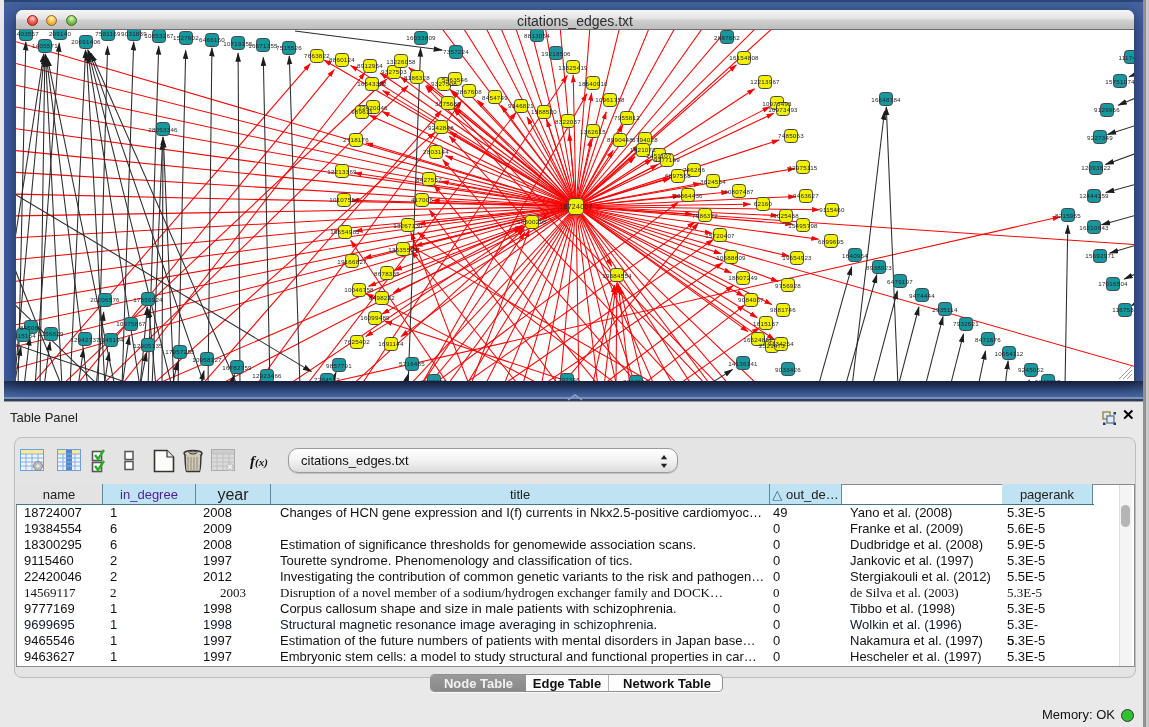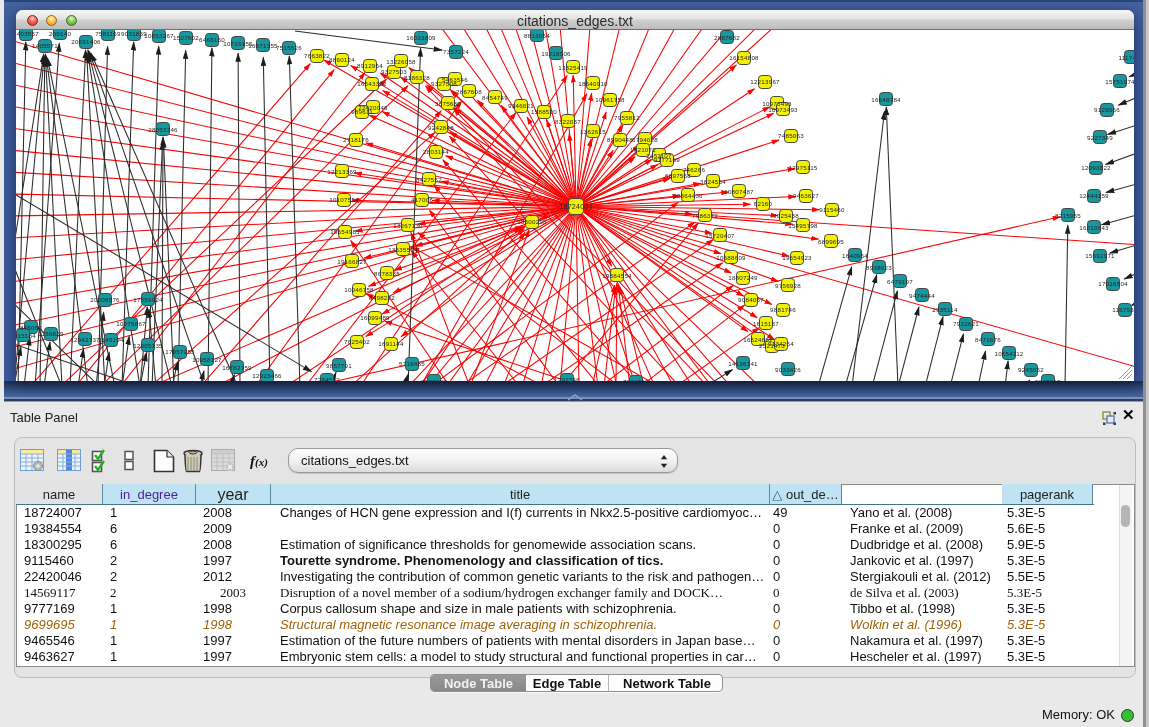--- a/index.html
+++ b/index.html
@@ -671,21 +671,21 @@
       <span style="position:absolute;left:203px;">2008</span>
       <span style="position:absolute;left:280px;">Estimation of significance thresholds for genomewide association scans.</span>
       <span style="position:absolute;left:773px;">0</span>
       <span style="position:absolute;left:850px;">Dudbridge et al. (2008)</span>
       <span style="position:absolute;left:1007px;">5.9E-5</span>
     </div>
 <div style="position:absolute;left:0;top:553px;width:1135px;height:16px;line-height:16px;font-size:13px;color:#111;">
       <span style="position:absolute;left:24px;">9115460</span>
       <span style="position:absolute;left:110px;">2</span>
       <span style="position:absolute;left:203px;">1997</span>
-      <span style="position:absolute;left:280px;font-weight:bold;">Tourette syndrome. Phenomenology and classification of tics.</span>
+      <span style="position:absolute;left:280px;">Tourette syndrome. Phenomenology and classification of tics.</span>
       <span style="position:absolute;left:773px;">0</span>
       <span style="position:absolute;left:850px;">Jankovic et al. (1997)</span>
       <span style="position:absolute;left:1007px;">5.3E-5</span>
     </div>
 <div style="position:absolute;left:0;top:569px;width:1135px;height:16px;line-height:16px;font-size:13px;color:#111;">
       <span style="position:absolute;left:24px;">22420046</span>
       <span style="position:absolute;left:110px;">2</span>
       <span style="position:absolute;left:203px;">2012</span>
       <span style="position:absolute;left:280px;">Investigating the contribution of common genetic variants to the risk and pathogen…</span>
       <span style="position:absolute;left:773px;">0</span>
@@ -703,21 +703,21 @@
     </div>
 <div style="position:absolute;left:0;top:601px;width:1135px;height:16px;line-height:16px;font-size:13px;color:#111;">
       <span style="position:absolute;left:24px;">9777169</span>
       <span style="position:absolute;left:110px;">1</span>
       <span style="position:absolute;left:203px;">1998</span>
       <span style="position:absolute;left:280px;">Corpus callosum shape and size in male patients with schizophrenia.</span>
       <span style="position:absolute;left:773px;">0</span>
       <span style="position:absolute;left:850px;">Tibbo et al. (1998)</span>
       <span style="position:absolute;left:1007px;">5.3E-5</span>
     </div>
-<div style="position:absolute;left:0;top:617px;width:1135px;height:16px;line-height:16px;font-size:13px;color:#a16207;font-style:italic;">
+<div style="position:absolute;left:0;top:617px;width:1021px;height:16px;line-height:16px;font-size:13px;color:#0f172a;">
       <span style="position:absolute;left:24px;">9699695</span>
       <span style="position:absolute;left:110px;">1</span>
       <span style="position:absolute;left:203px;">1998</span>
       <span style="position:absolute;left:280px;">Structural magnetic resonance image averaging in schizophrenia.</span>
       <span style="position:absolute;left:773px;">0</span>
       <span style="position:absolute;left:850px;">Wolkin et al. (1996)</span>
       <span style="position:absolute;left:1007px;">5.3E-5</span>
     </div>
 <div style="position:absolute;left:0;top:633px;width:1135px;height:16px;line-height:16px;font-size:13px;color:#111;">
       <span style="position:absolute;left:24px;">9465546</span>

